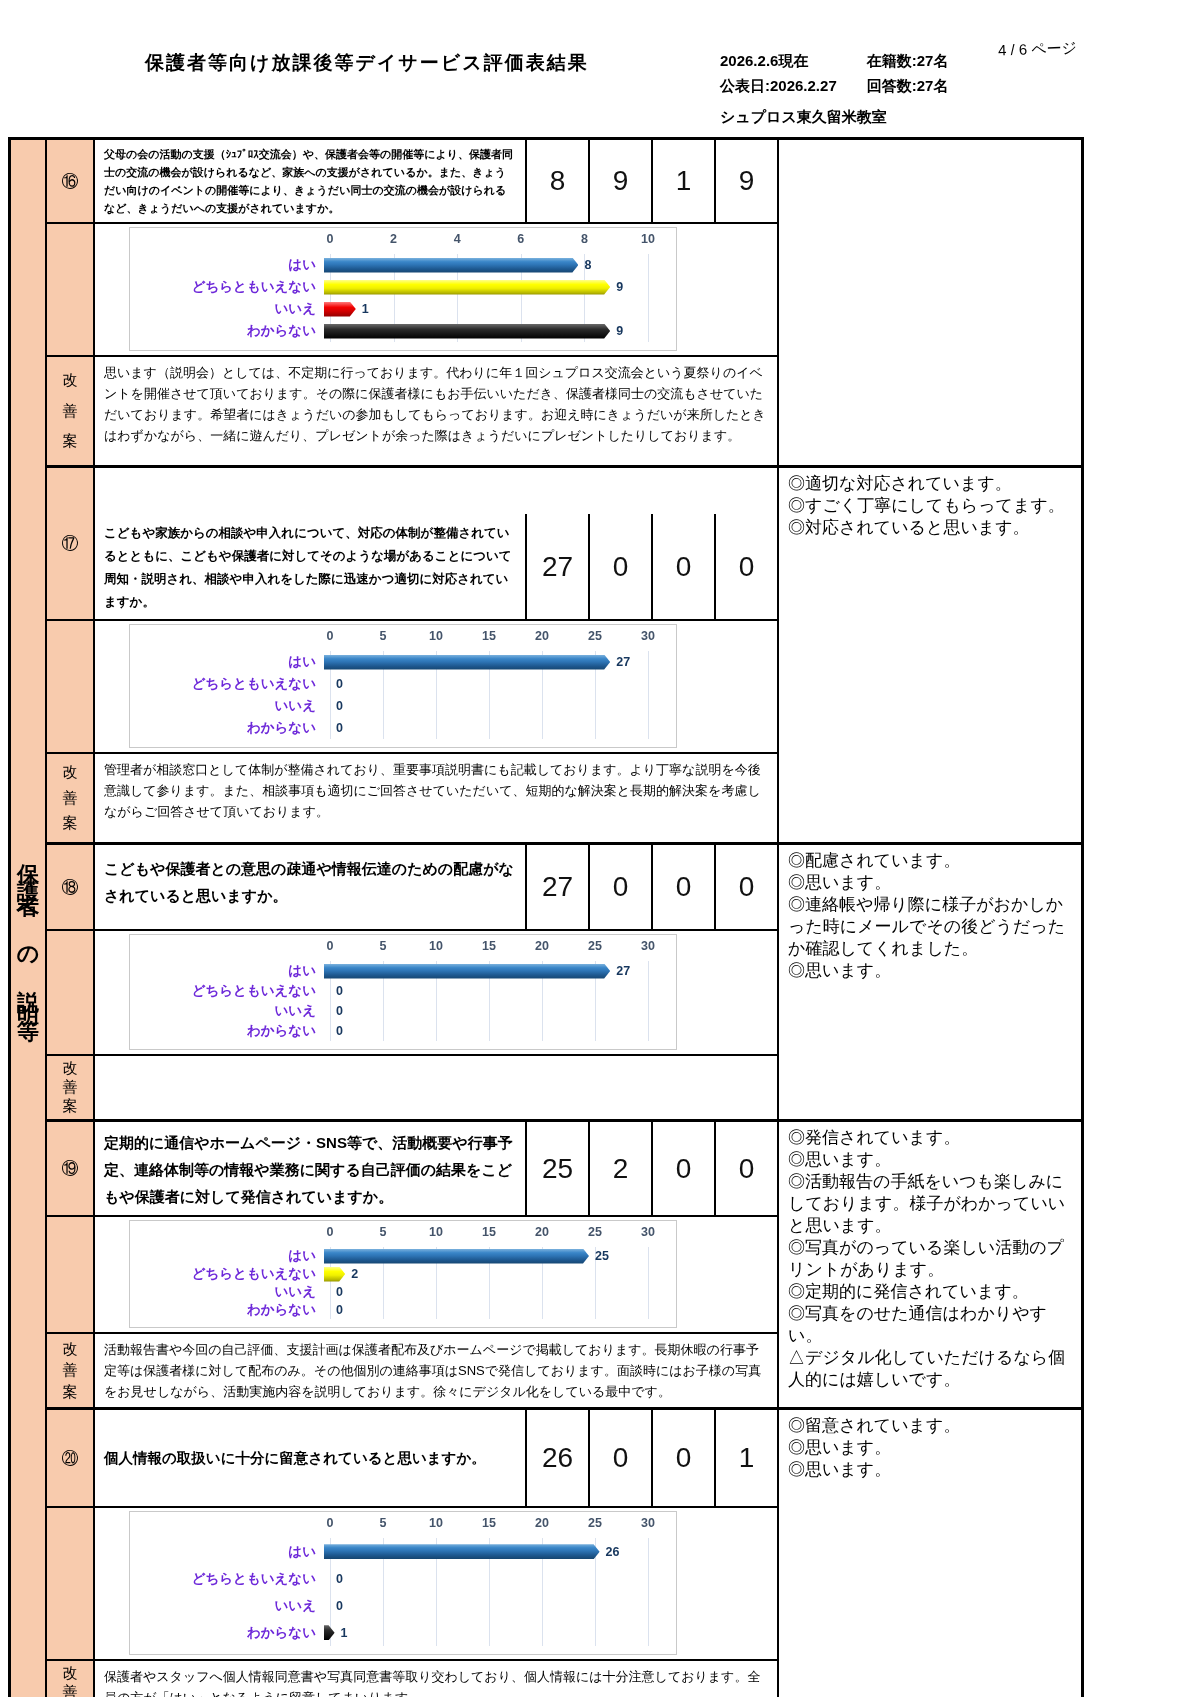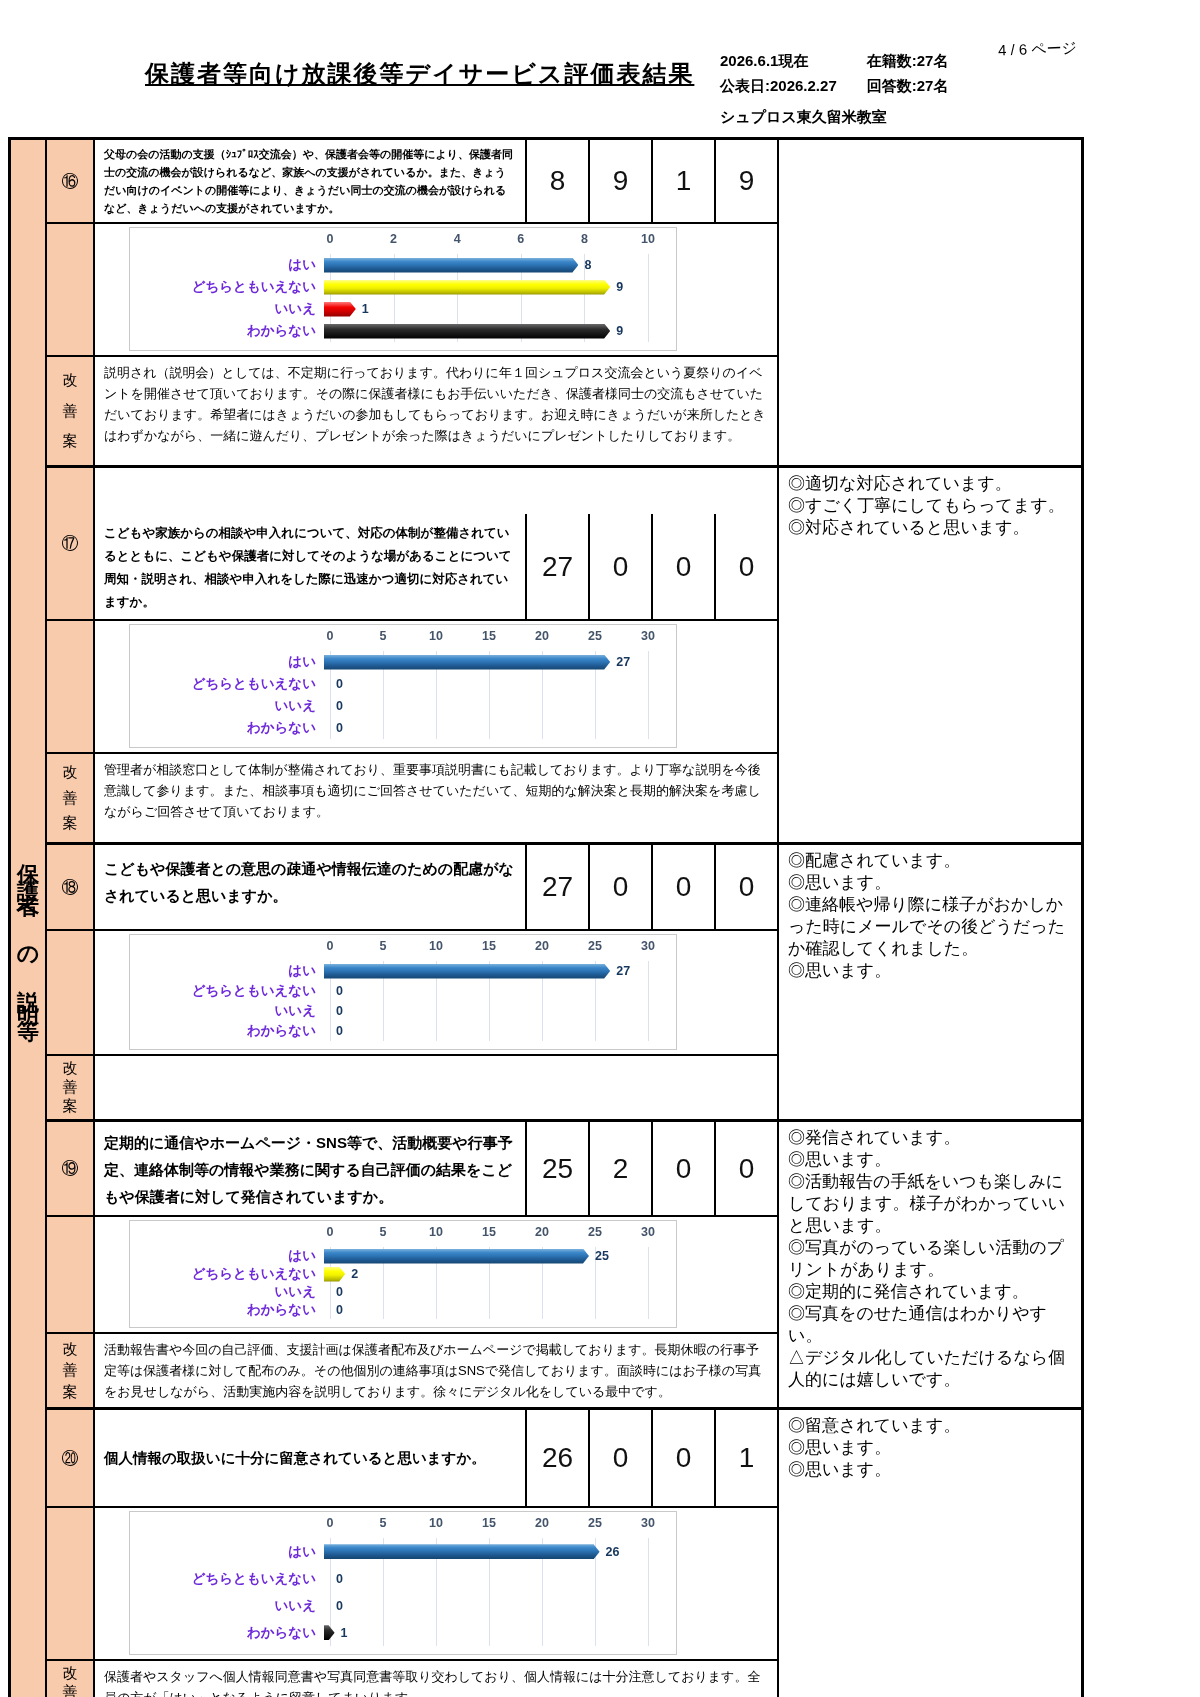--- a/index.html
+++ b/index.html
@@ -1,20 +1,20 @@
 <!DOCTYPE html>
 <html><head>
 <meta charset="utf-8">
 <style>
   * { box-sizing: border-box; margin: 0; padding: 0; }
   html,body { width:1200px; height:1697px; background:#fff; position:relative;
     font-family:"Liberation Sans", sans-serif; color:#000; }
 
   
-  .page-title { position:absolute; left:145px; top:58px; font-size:24px; font-weight:bold; letter-spacing:2px;text-decoration:underline; }
+  .page-title { position:absolute; left:145px; top:50px; font-size:19px; font-weight:bold; letter-spacing:2px; }
   .hdr-info { position:absolute; left:720px; top:52px; display:grid;
     grid-template-columns:auto auto; column-gap:30px; row-gap:6px;
     font-size:15px; font-weight:bold; }
   .page-ind { position:absolute; left:998px; top:40px; font-size:15px; transform:rotate(-2deg); }
   .facility { position:absolute; left:720px; top:108px; font-size:15px; font-weight:bold; }
 
   
   .table { position:absolute; left:8px; top:137px; width:1076px; border:3px solid #000; display:flex; background:#fff; }
   .sidebar { width:36px; border-right:2px solid #000; background:#F8CBAD;
     display:flex; align-items:center; justify-content:center; }
@@ -72,21 +72,21 @@
   .bar-3 { background:linear-gradient(180deg,#6a6a6a 0%,#2b2b2b 35%,#000 100%); }
   .val { margin-left:6px; font-size:12.5px; font-weight:bold; color:#17375E; }
   .val.zero { margin-left:12px; }
 </style>
 </head>
 <body>
 
 <div class="page-title">保護者等向け放課後等デイサービス評価表結果</div>
 
 <div class="hdr-info">
-  <span>2026.6.1現在</span>
+  <span>2026.2.6現在</span>
   <span>在籍数:27名</span>
   <span>公表日:2026.2.27</span>
   <span>回答数:27名</span>
 </div>
 
 <div class="page-ind">4 / 6 ページ</div>
 <div class="facility">シュプロス東久留米教室</div>
 
 <div class="table">
   <div class="sidebar">
@@ -154,21 +154,21 @@
                 <span class="cat">わからない</span>
                 <div class="plot">
                   <div class="bar bar-3" style="width: 90%;"></div>
                   <span class="val">9</span>
                 </div>
               </div>
             </div>
       </div>
     </div>
 
-    <div class="imp-cell" style="min-height: 108px;">説明され（説明会）としては、不定期に行っております。代わりに年１回シュプロス交流会という夏祭りのイベントを開催させて頂いております。その際に保護者様にもお手伝いいただき、保護者様同士の交流もさせていただいております。希望者にはきょうだいの参加もしてもらっております。お迎え時にきょうだいが来所したときはわずかながら、一緒に遊んだり、プレゼントが余った際はきょうだいにプレゼントしたりしております。</div>
+    <div class="imp-cell" style="min-height: 108px;">思います（説明会）としては、不定期に行っております。代わりに年１回シュプロス交流会という夏祭りのイベントを開催させて頂いております。その際に保護者様にもお手伝いいただき、保護者様同士の交流もさせていただいております。希望者にはきょうだいの参加もしてもらっております。お迎え時にきょうだいが来所したときはわずかながら、一緒に遊んだり、プレゼントが余った際はきょうだいにプレゼントしたりしております。</div>
     <div class="comments-cell"></div>
   </div>
 
   <div class="block">
     <div class="num-cell">⑰</div>
     <div class="chart-label-cell"></div>
     <div class="imp-label-cell">
           <span>改</span>
           <span>善</span>
           <span>案</span>

